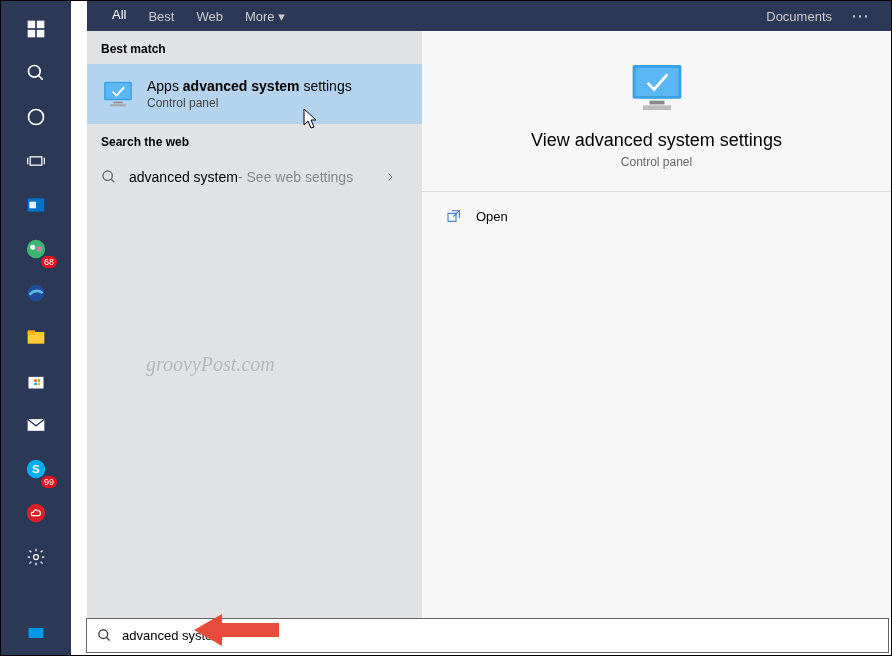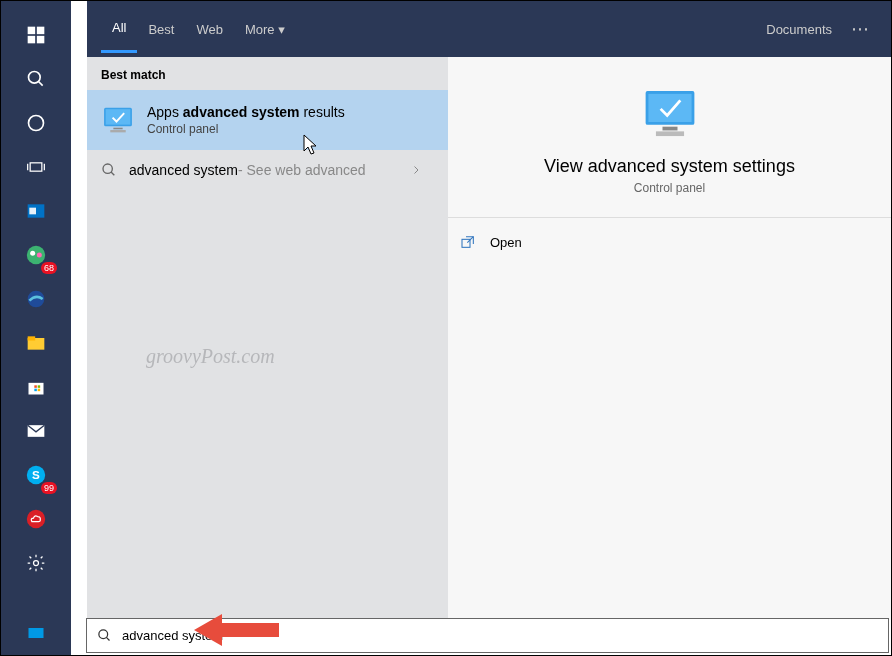--- a/index.html
+++ b/index.html
@@ -1,32 +1,32 @@
 <!DOCTYPE html>
 <html><head>
 <meta charset="utf-8">
 <style>
 *{margin:0;padding:0;box-sizing:border-box;font-family:'Segoe UI',Tahoma,sans-serif}
 html,body{width:892px;height:656px;overflow:hidden;background:#000}
 .screen{width:892px;height:656px;background:#fff;border:1px solid #000;position:relative}
-.taskbar{position:absolute;left:0;top:0;width:70px;height:100%;background:#2b3856;display:flex;flex-direction:column;align-items:center;padding-top:12px}
+.taskbar{position:absolute;left:0;top:0;width:70px;height:100%;background:#2b3856;display:flex;flex-direction:column;align-items:center;padding-top:6px}
 .tb-item{width:42px;height:42px;display:flex;align-items:center;justify-content:center;margin:1px 0;color:#fff;position:relative}
 .tb-item svg{width:20px;height:20px}
 .badge{position:absolute;bottom:2px;right:0;background:#e81123;color:#fff;font-size:9px;border-radius:7px;padding:0 3px;line-height:12px;min-width:16px;text-align:center}
 .tb-spacer{flex:1}
 
 .panel{position:absolute;left:86px;top:0;right:0;bottom:35px;background:#e6e6e6;display:flex;flex-direction:column}
-.header{height:56px;background:#2b3856;display:flex;align-items:center;padding:0 14px;color:#ccc;font-size:13px}
+.header{height:30px;background:#2b3856;display:flex;align-items:center;padding:0 14px;color:#ccc;font-size:13px}
 .tab{padding:0 11px;height:47px;display:flex;align-items:center;cursor:pointer;white-space:nowrap}
 .tab.active{color:#fff;border-bottom:3px solid #3399ff}
 .header-spacer{flex:1}
 .overflow{font-size:18px;padding:0 8px}
 
 .content{flex:1;display:flex;overflow:hidden}
-.left{width:361px;background:#e1e2e4}
+.left{width:335px;background:#e1e2e4}
 .right{flex:1;background:#f7f7f7;display:flex;flex-direction:column}
 
 .section-hdr{font-weight:600;font-size:12px;padding:11px 14px 8px;color:#000}
 
 .best{background:#b4d3ef;display:flex;align-items:center;padding:8px 14px;height:60px;position:relative}
 .best-icon{width:34px;height:28px;margin-right:12px}
 .best-txt .line1{font-size:14px;color:#000}
 .best-txt .line1 b{font-weight:600}
 .best-txt .line2{font-size:12px;color:#444;margin-top:2px}
 .cursor-arrow{position:absolute;left:215px;top:43px;z-index:10}
@@ -34,24 +34,24 @@
 .web-item{display:flex;align-items:center;padding:12px 14px}
 .web-item svg{width:16px;height:16px;margin-right:12px;color:#666}
 .web-term{font-size:14px;color:#000}
 .web-see{font-size:14px;color:#888}
 .web-item .chev{margin-left:auto;color:#888;width:12px}
 
 .preview{display:flex;flex-direction:column;align-items:center;padding:30px 20px 22px;border-bottom:1px solid #ddd}
 .preview-icon{width:60px;height:55px;margin-bottom:14px}
 .preview-title{font-size:18px;text-align:center;margin-bottom:4px}
 .preview-sub{font-size:12px;color:#666}
-.action{display:flex;align-items:flex-end;padding:16px 12px;font-size:13px}
+.action{display:flex;align-items:flex-end;padding:16px 24px;font-size:13px}
 .action svg{width:16px;height:16px;margin-right:14px;color:#3478c0}
 
-.watermark{position:absolute;left:145px;top:344px;font-family:Georgia,serif;font-style:italic;font-size:20px;color:#b6b7ba;z-index:5}
+.watermark{position:absolute;left:145px;top:352px;font-family:Georgia,serif;font-style:italic;font-size:20px;color:#b6b7ba;z-index:5}
 
 .searchbar{position:absolute;left:85px;right:2px;bottom:2px;height:35px;background:#fff;border:1px solid #666;display:flex;align-items:center;padding:0 10px}
 .searchbar svg{width:15px;height:15px;margin-right:10px;color:#333}
 .searchbar input{border:none;outline:none;font-size:13px;flex:1;background:transparent}
 
 .red-arrow{position:absolute;left:193px;bottom:7px;z-index:20}
 </style>
 </head>
 <body>
 
@@ -168,35 +168,36 @@
         <div class="section-hdr">Best match</div>
         <div class="best">
           <svg class="best-icon" viewBox="0 0 44 36">
             <rect x="4" y="2" width="36" height="24" rx="2" fill="#3aa0e8"></rect>
             <rect x="6" y="4" width="32" height="20" fill="#5cb8f5"></rect>
             <path d="M15 15 L20 20 L30 9" stroke="#fff" stroke-width="2.5" fill="none"></path>
             <rect x="16" y="28" width="12" height="2" fill="#888"></rect>
             <rect x="12" y="31" width="20" height="3" fill="#aaa"></rect>
           </svg>
           <div class="best-txt">
-            <div class="line1"><span>Apps </span><b>advanced system</b><span> results</span></div>
+            <div class="line1"><span>Apps </span><b>advanced system</b><span> settings</span></div>
             <div class="line2">Control panel</div>
           </div>
           <svg class="cursor-arrow" width="20" height="24" viewBox="0 0 20 24">
             <path d="M2 2 L2 18 L6 14 L9 21 L12 20 L9 13 L14 13 Z" fill="#fff" stroke="#000" stroke-width="1"></path>
           </svg>
         </div>
 
+        <div class="section-hdr">Search the web</div>
         <div class="web-item">
           <svg viewBox="0 0 24 24" fill="none" stroke="currentColor" stroke-width="2">
               <circle cx="10" cy="10" r="7"></circle>
               <line x1="20" y1="20" x2="15" y2="15"></line>
             </svg>
           <span class="web-term">advanced system</span>
-          <span class="web-see"> - See web advanced</span>
+          <span class="web-see"> - See web settings</span>
           <svg class="chev" viewBox="0 0 24 24" fill="none" stroke="currentColor" stroke-width="2">
               <polyline points="9 5 16 12 9 19"></polyline>
             </svg>
         </div>
       </div>
 
       <div class="right">
         <div class="preview">
           <svg class="preview-icon" viewBox="0 0 64 58">
             <rect x="6" y="4" width="52" height="36" rx="2" fill="#3aa0e8"></rect>

